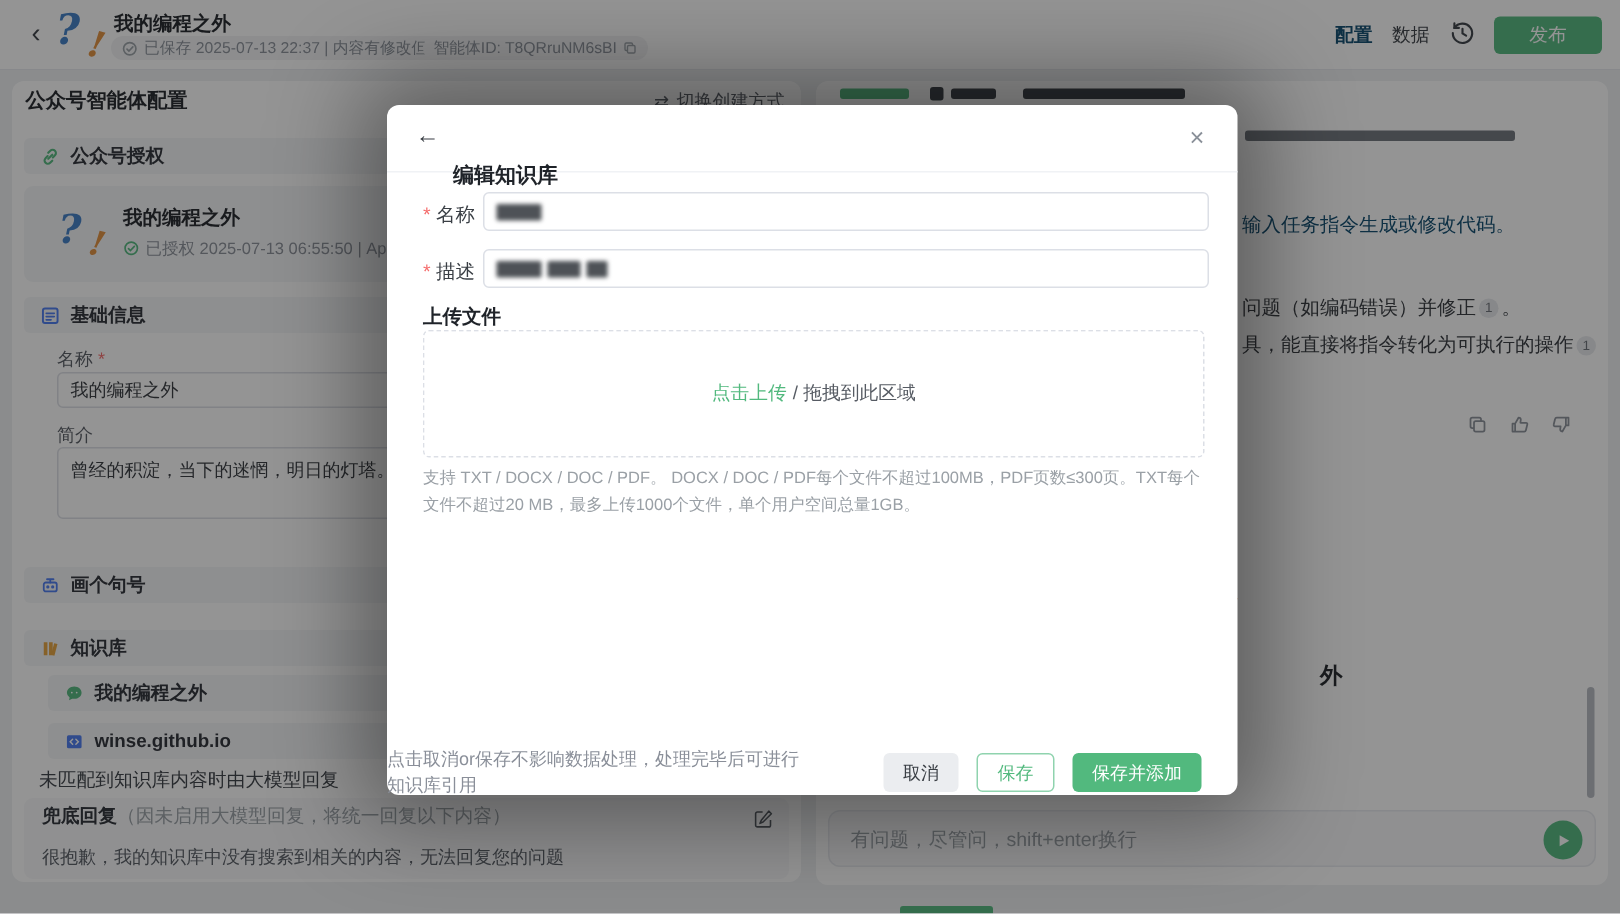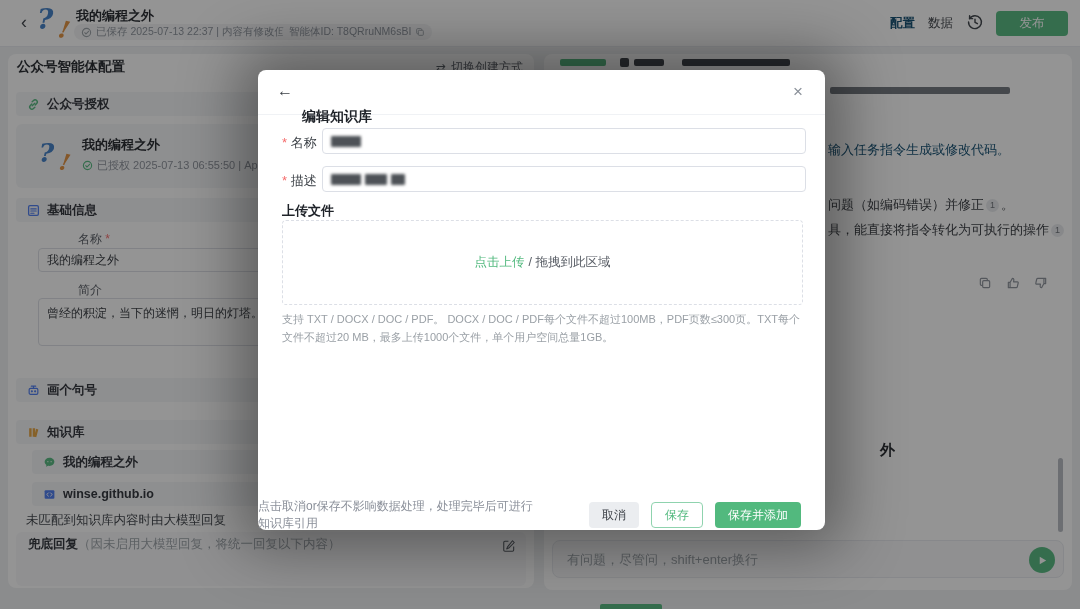--- a/index.html
+++ b/index.html
@@ -16,21 +16,21 @@
   .navtab.active{color:#0c4a6e;font-weight:bold;}
   .btn-publish{display:flex;align-items:center;justify-content:center;width:72px;height:25px;background:#52b97e;
         color:#fff;font-size:12.5px;border-radius:4px;cursor:pointer;}
   
   .card{position:absolute;background:#fff;border-radius:8px;}
   .sec-row{position:absolute;height:24px;background:#f5f6f8;border-radius:4px;display:flex;align-items:center;
         gap:7px;padding-left:11px;box-sizing:border-box;}
   .sec-label{font-size:12.5px;font-weight:bold;color:#2b2f36;}
   .kb-item{position:absolute;height:24px;background:#f5f6f8;border-radius:4px;display:flex;align-items:center;
         gap:7px;padding-left:11px;box-sizing:border-box;cursor:pointer;}
-  .field-label{font-size:12px;color:#565b63;margin-left:40px;}
+  .field-label{font-size:12px;color:#565b63;}
   .req{color:#f56c6c;}
   .inputbox{position:absolute;background:#fff;border:1px solid #dcdfe6;border-radius:4px;box-sizing:border-box;
         font-size:12px;color:#33373d;display:flex;align-items:center;padding:0 8px;}
   .muted{color:#9aa0a6;}
   
   .logo{position:relative;width:34px;height:36px;}
   .logo .q{position:absolute;left:0;top:-2px;font:italic 700 28px "DejaVu Serif",serif;color:#3f7ec7;}
   .logo .e{position:absolute;right:1px;bottom:-3px;font:italic 700 24px "DejaVu Serif",serif;color:#e2903d;transform:rotate(14deg);}
   
   .frag-bar{position:absolute;height:7px;border-radius:2px;}
@@ -195,20 +195,21 @@
     <div class="abs" style="left:8px;top:478px;width:510px;height:54px;background:#f7f8fa;border-radius:6px;">
       <div class="abs" style="left:12px;top:4px;font-size:12.5px;">
         <span style="font-weight:bold;color:#2b2f36;">兜底回复</span><span class="muted">（因未启用大模型回复，将统一回复以下内容）</span>
       </div>
       <div class="abs" style="right:10px;top:7px;cursor:pointer;">
         <svg width="14" height="14" viewBox="0 0 24 24" fill="none" stroke="#51565d" stroke-width="1.8" stroke-linejoin="round">
             <path d="M20 13v6a2 2 0 01-2 2H5a2 2 0 01-2-2V6a2 2 0 012-2h6"></path>
             <path d="M18 3l3 3-9.5 9.5L8 17l1.5-3.5z"></path>
           </svg>
       </div>
+      <div class="abs" style="left:12px;top:31px;font-size:12px;color:#565b63;">很抱歉，我的知识库中没有搜索到相关的内容，无法回复您的问题</div>
     </div>
   </div>
 
   <div class="card" style="left:544px;top:54px;width:528px;height:536px;">
 
     <div class="frag-bar" style="left:16px;top:5px;width:46px;background:#52b97e;"></div>
     <div class="frag-bar" style="left:76px;top:4px;width:9px;height:9px;background:#3a3f45;"></div>
     <div class="frag-bar" style="left:90px;top:5px;width:30px;background:#3a3f45;"></div>
     <div class="frag-bar" style="left:138px;top:5px;width:108px;background:#3a3f45;"></div>
 

